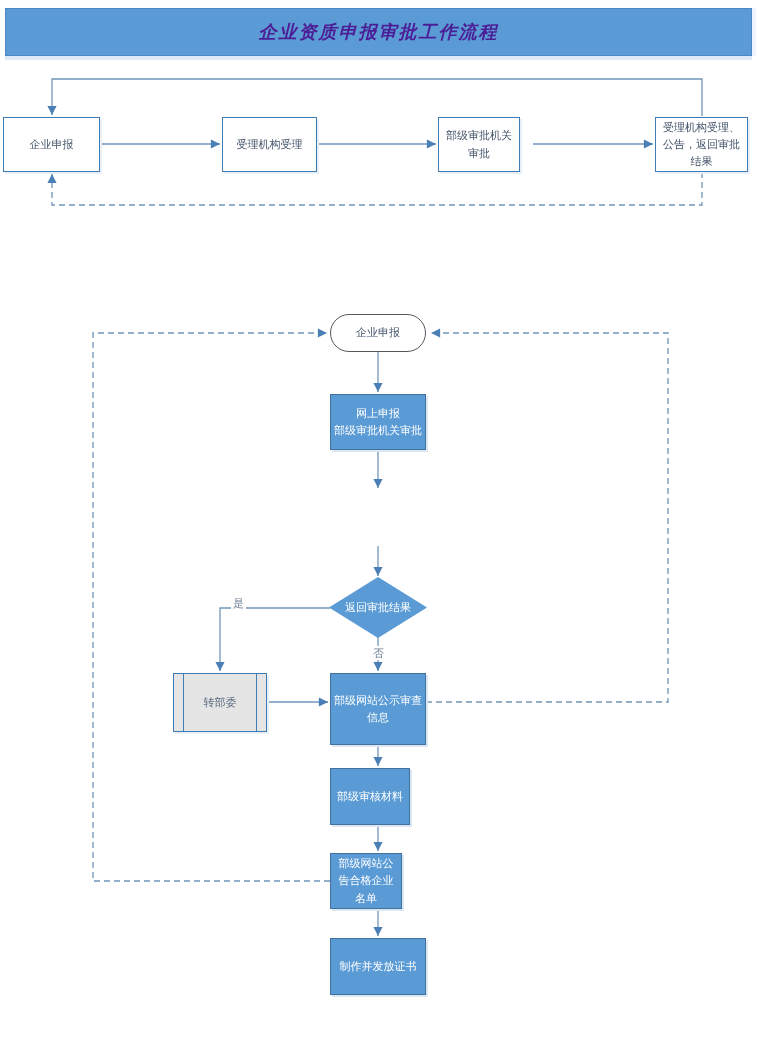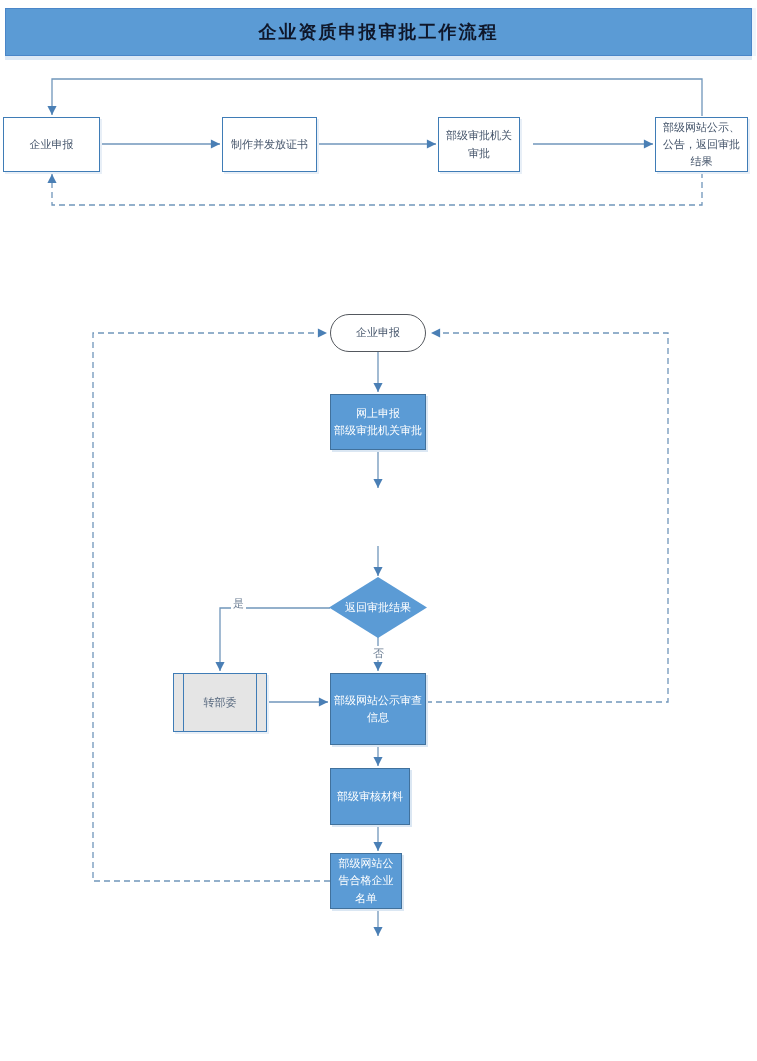--- a/index.html
+++ b/index.html
@@ -7,21 +7,21 @@
     position:relative;width:757px;height:1061px;background:#ffffff;overflow:hidden;
     font-family:"Liberation Sans","DejaVu Sans",sans-serif;
   }
   svg.connectors{position:absolute;left:0;top:0;width:757px;height:1061px;z-index:1;}
   .banner{
     position:absolute;left:5px;top:8px;width:745px;height:46px;
     background:#5b9bd5;border:1px solid #4a86c8;
     box-shadow:0 4px 0 #dde9f6, 4px 0 0 #eef4fb;
     display:flex;align-items:center;justify-content:center;z-index:2;
   }
-  .banner .title{color:#0f172a;font-size:18px;font-weight:bold;letter-spacing:2px;}
+  .banner .title{color:#4c1d95;font-size:18px;font-weight:bold;letter-spacing:2px;font-style:italic;}
   .node{
     position:absolute;z-index:2;display:flex;align-items:center;justify-content:center;
     text-align:center;font-size:11px;line-height:1.55;box-sizing:border-box;
   }
   .node .lbl{white-space:pre-line;display:block;padding:1px 3px;}
   .white{
     background:#ffffff;border:1px solid #3f7cb6;color:#44546a;
     box-shadow:2px 2px 0 #e8eff7;
   }
   .blue{
@@ -84,27 +84,27 @@
   </svg>
 
   <div class="banner">
     <span class="title">企业资质申报审批工作流程</span>
   </div>
 
   <div class="node white" style="left:3px;top:117px;width:97px;height:55px">
     <span class="lbl">企业申报</span>
   </div>
   <div class="node white" style="left:222px;top:117px;width:95px;height:55px">
-    <span class="lbl">制作并发放证书</span>
+    <span class="lbl">受理机构受理</span>
   </div>
   <div class="node white" style="left:438px;top:117px;width:82px;height:55px">
     <span class="lbl">部级审批机关审批</span>
   </div>
   <div class="node white" style="left:655px;top:117px;width:93px;height:55px">
-    <span class="lbl">部级网站公示、公告，返回审批结果</span>
+    <span class="lbl">受理机构受理、公告，返回审批结果</span>
   </div>
 
   <div class="node stadium" style="left:330px;top:314px;width:96px;height:38px">
     <span class="lbl">企业申报</span>
   </div>
 
   <div class="node blue" style="left:330px;top:394px;width:96px;height:56px">
     <span class="lbl">网上申报
 部级审批机关审批</span>
   </div>
@@ -128,14 +128,17 @@
   </div>
 
   <div class="node blue" style="left:330px;top:768px;width:80px;height:57px">
     <span class="lbl">部级审核材料</span>
   </div>
 
   <div class="node blue" style="left:330px;top:853px;width:72px;height:56px">
     <span class="lbl">部级网站公告合格企业名单</span>
   </div>
 
+  <div class="node blue" style="left:330px;top:938px;width:96px;height:57px">
+    <span class="lbl">制作并发放证书</span>
+  </div>
 
 </div>
 
 </body></html>

